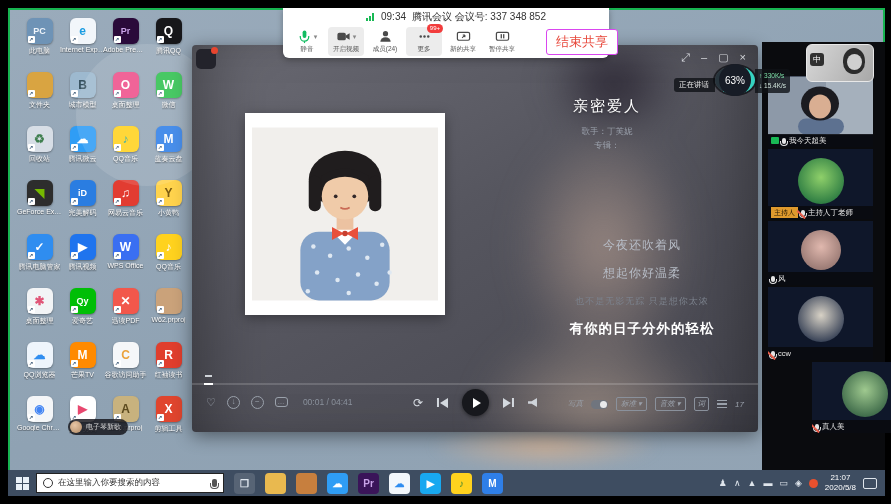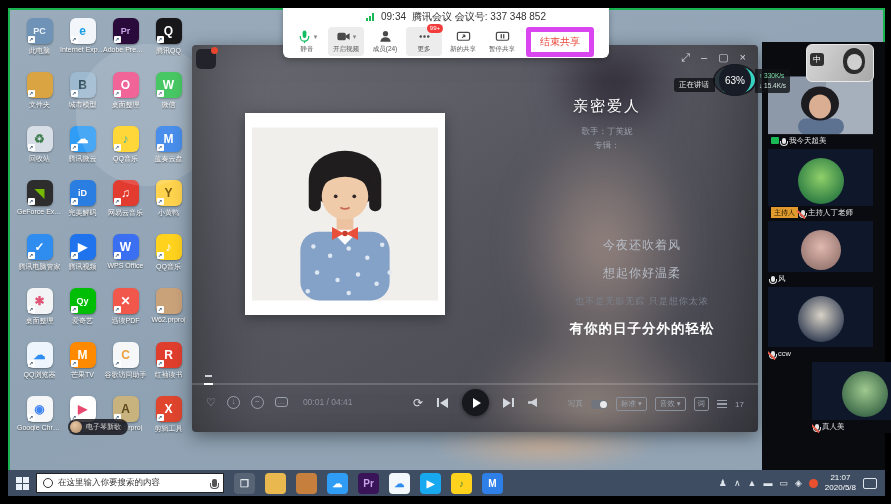--- a/index.html
+++ b/index.html
@@ -22,21 +22,21 @@
   .mrow1{height:17px;display:flex;align-items:center;justify-content:center;gap:6px;font-size:10px;color:#333;padding-left:20px;}
   .sig{display:flex;align-items:flex-end;height:8px;}
   .sig i{display:inline-block;width:2px;background:#19b955;margin-right:1px;}
   .mrow2{height:33px;display:flex;align-items:center;padding:0 6px;}
   .mbtn{position:relative;display:flex;flex-direction:column;align-items:center;justify-content:center;gap:1px;padding:2px 4px;border-radius:4px;min-width:36px;cursor:pointer;}
   .mbtn.hl{background:#ececec;}
   .mbtn .lbl{font-size:6.5px;color:#555;white-space:nowrap;}
   .icrow{display:flex;align-items:center;gap:2px;}
   .caret{font-size:7px;color:#888;}
   .mbadge{position:absolute;top:-3px;right:-1px;background:#f23c3c;color:#fff;font-size:6px;line-height:9px;padding:0 3px;border-radius:6px;}
-  .endshare{border:5px solid #d946ef;color:#e8493c;font-size:10px;padding:3px 9px;border-radius:3px;background:#fff;margin-left:6px;white-space:nowrap;cursor:pointer;}
+  .endshare{border:1px solid #d946ef;color:#e8493c;font-size:13px;padding:3px 9px;border-radius:3px;background:#fff;margin-left:26px;white-space:nowrap;cursor:pointer;}
   
   .blob{position:absolute;left:430px;top:420px;width:230px;height:52px;border-radius:50%;background:radial-gradient(closest-side,rgba(205,174,148,.9),rgba(205,174,148,0));filter:blur(6px);z-index:9;}
   
   .pwin{position:absolute;left:192px;top:45px;width:566px;height:387px;border-radius:4px;overflow:hidden;background:linear-gradient(150deg,#6b6b74,#56565f 45%,#45454e);box-shadow:0 4px 18px rgba(0,0,0,.45), inset 50px 0 70px -40px rgba(0,0,0,.4), inset -50px 0 70px -40px rgba(0,0,0,.35);z-index:10;}
   .fig{position:absolute;left:230px;top:0;width:330px;height:387px;filter:blur(16px);background:radial-gradient(95px 75px at 58% 10%,rgba(38,33,46,.95),transparent 70%),radial-gradient(125px 170px at 55% 52%,rgba(198,170,154,.6),transparent 72%),radial-gradient(160px 130px at 52% 96%,rgba(210,184,162,.55),transparent 75%);}
   .plogo{position:absolute;left:4px;top:4px;width:20px;height:20px;border-radius:5px;background:#23232b;}
   .plogo::after{content:"";position:absolute;right:-2px;top:-2px;width:7px;height:7px;border-radius:50%;background:#e8452e;}
   #wctrl{position:absolute;right:12px;top:6px;display:flex;gap:11px;color:#d4d6da;font-size:11px;}
   #wctrl span{cursor:pointer;}
   .album{position:absolute;left:53px;top:68px;width:200px;height:202px;background:#fff;padding:7px;box-shadow:0 3px 12px rgba(0,0,0,.35);}
@@ -58,21 +58,21 @@
   .ptime{font-size:8.5px;color:#8a919c;margin-left:4px;white-space:nowrap;}
   .pctrl-center{position:absolute;left:50%;top:344px;transform:translateX(-50%);display:flex;align-items:center;gap:14px;color:#d4d9df;}
   .loopg{font-size:12px;cursor:pointer;}
   .skip{display:flex;align-items:center;gap:1px;cursor:pointer;}
   .bar2{width:2px;height:9px;background:#d4d9df;}
   .tri-l{width:0;height:0;border-top:5px solid transparent;border-bottom:5px solid transparent;border-right:8px solid #d4d9df;}
   .tri-r{width:0;height:0;border-top:5px solid transparent;border-bottom:5px solid transparent;border-left:8px solid #d4d9df;}
   .play-btn{width:27px;height:27px;border-radius:50%;background:#17181d;display:flex;align-items:center;justify-content:center;cursor:pointer;box-shadow:0 1px 4px rgba(0,0,0,.5);}
   .play-btn .tri{width:0;height:0;border-top:5px solid transparent;border-bottom:5px solid transparent;border-left:8px solid #fff;margin-left:2px;}
   .vol{width:9px;height:9px;background:#cfd4da;clip-path:polygon(0 35%,40% 35%,100% 0,100% 100%,40% 65%,0 65%);cursor:pointer;}
-  .pctrl-right{position:absolute;right:14px;top:352px;display:flex;align-items:center;gap:8px;color:#9aa1ab;}
+  .pctrl-right{position:absolute;right:14px;top:352px;display:flex;align-items:center;gap:8px;color:#9aa1ab;font-style:italic;}
   .rlbl{font-size:7.5px;}
   .toggle{width:17px;height:9px;border-radius:5px;background:#70757e;position:relative;cursor:pointer;}
   .toggle::after{content:"";position:absolute;right:1px;top:1px;width:7px;height:7px;border-radius:50%;background:#e8eaec;}
   .qbox{border:1px solid #8a919c;border-radius:2px;font-size:7.5px;padding:1px 4px;white-space:nowrap;cursor:pointer;}
   .lyrbox{border:1px solid #8a919c;border-radius:2px;font-size:7.5px;padding:1px 3px;cursor:pointer;}
   .plist-ic{display:flex;flex-direction:column;gap:2px;cursor:pointer;}
   .plist-ic i{display:block;width:10px;height:1.5px;background:#9aa1ab;}
   .pcount{font-size:8px;}
   
   .gwrap{position:absolute;left:674px;top:76px;z-index:40;display:flex;align-items:center;}

